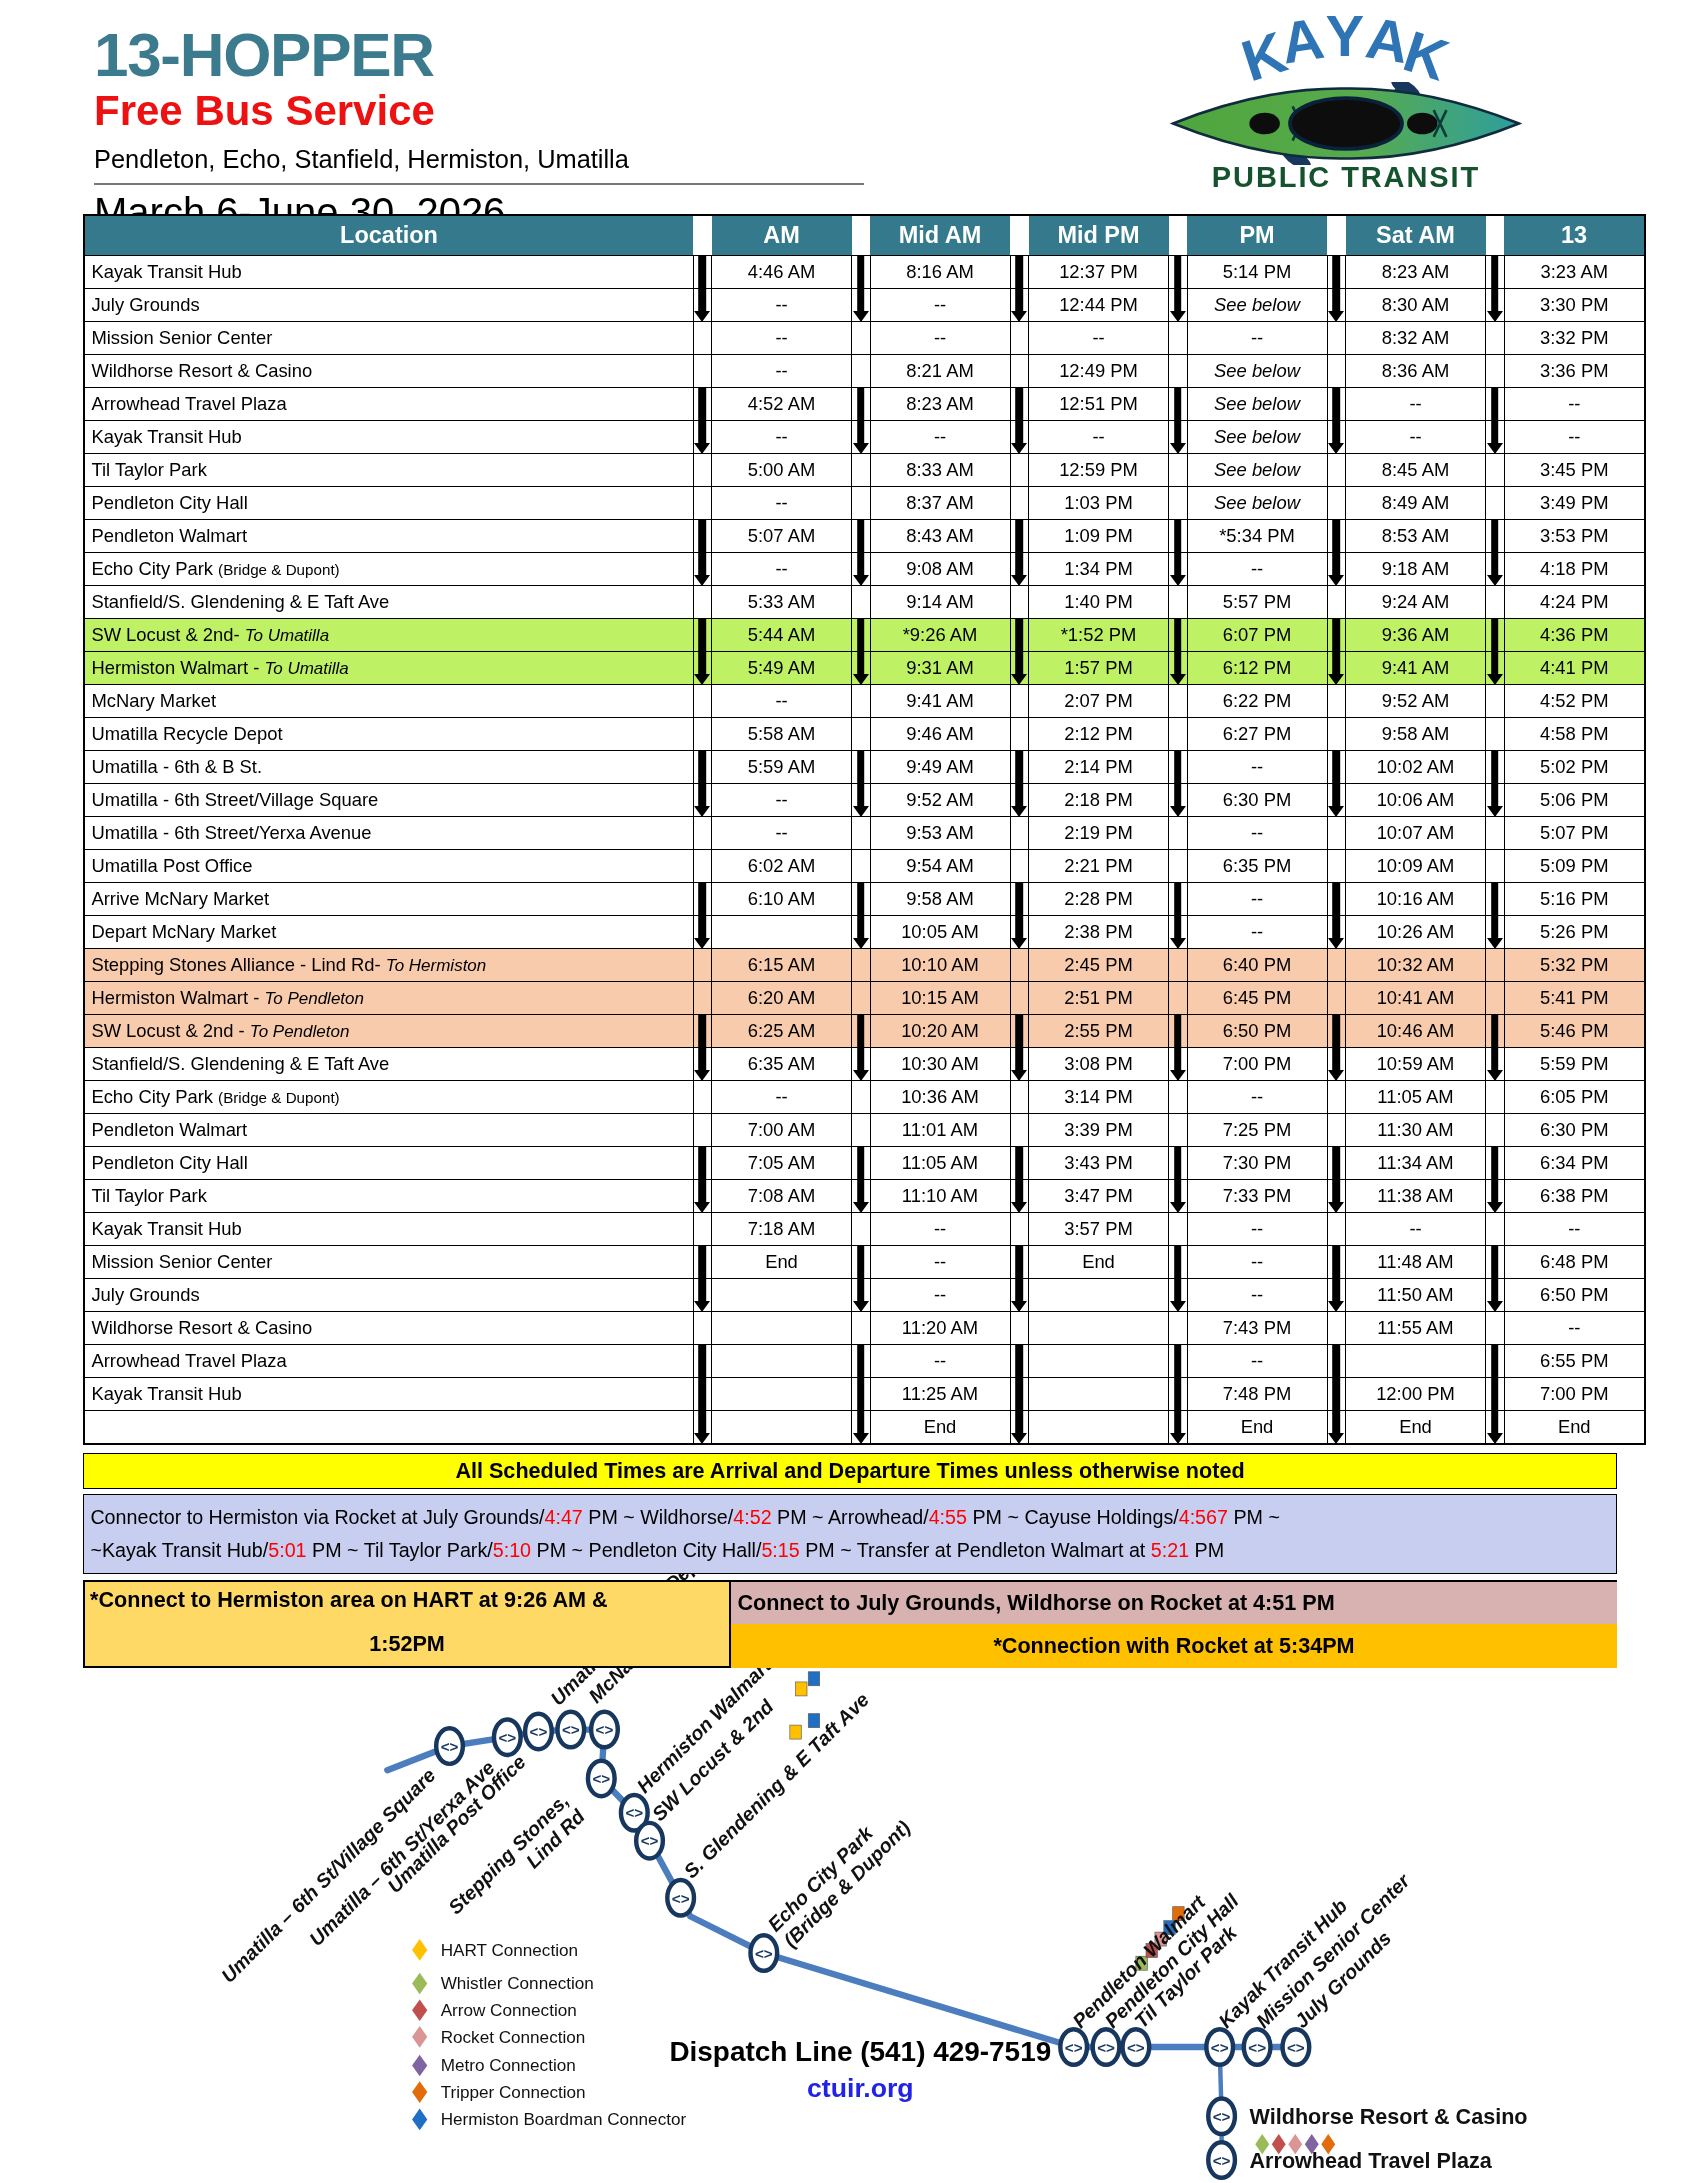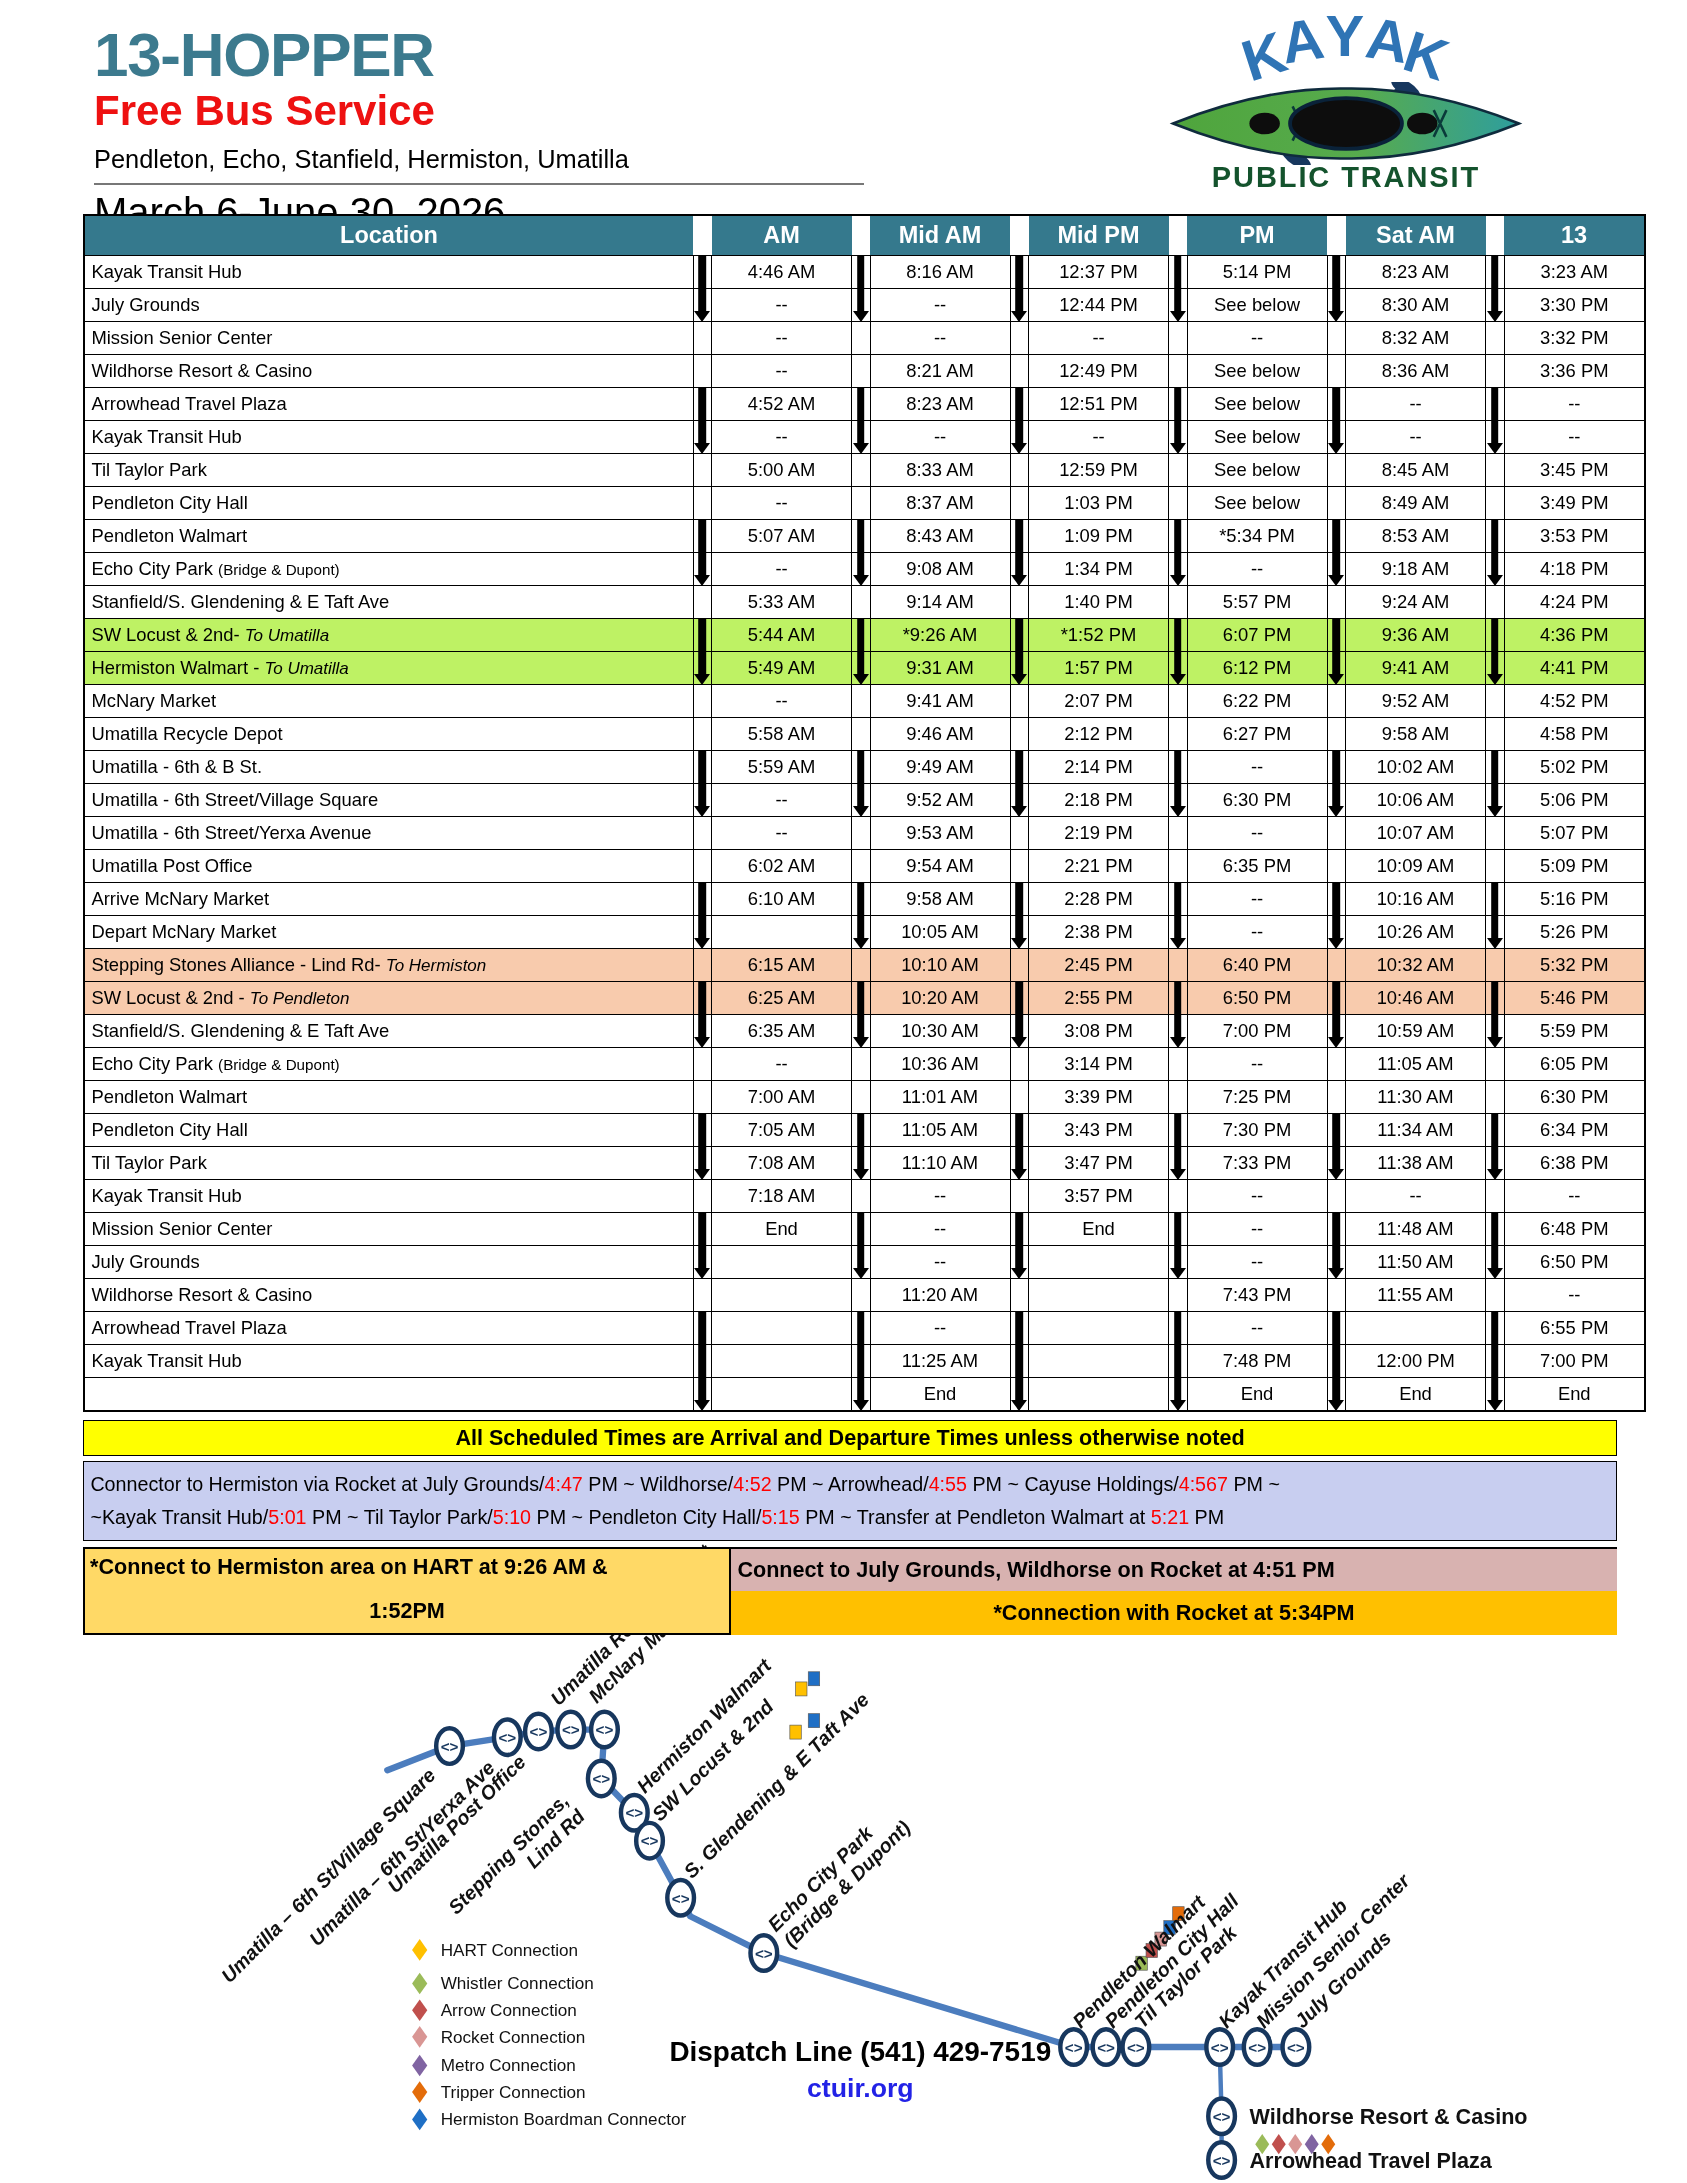--- a/index.html
+++ b/index.html
@@ -41,21 +41,21 @@
                      transform:translateX(-50%);background:#000;}
   td.sep.head::before{content:"";position:absolute;left:50%;top:-1.9px;bottom:9.5px;width:7.6px;
                       transform:translateX(-50%);background:#000;}
   td.sep.head::after{content:"";position:absolute;left:50%;bottom:-1.3px;transform:translateX(-50%);
                      width:0;height:0;border-left:8.3px solid transparent;border-right:8.3px solid transparent;
                      border-top:11.4px solid #000;}
   .loc-note{font-style:italic;font-size:17px;margin-left:5.1px;}
   .loc-small{font-size:15.2px;margin-left:5.1px;}
   tr.cyan td{background:#bef264;}
   tr.tan td{background:#F8CBAD;}
-  td.lav{background:#C8CEF0;}
+  td.lav{background:#C8CEF0;font-style:italic;}
   td.org{background:#FFC000;}
   td.gold{background:#FFD051;}
   td.blu{background:#9DC3E6;}
   td.yel{background:#FFFF00;}
 
   
   .banner-yellow{margin-top:7.6px;background:#FFFF00;border:1.9px solid #000;height:34px;line-height:34px;
                  text-align:center;font-size:21.6px;font-weight:bold;}
   .banner-lav{margin-top:5.1px;background:#C8CEF0;border:1.9px solid #000;padding:6.4px 0 6.4px 6.4px;
               font-size:19.7px;line-height:33px;}
@@ -451,20 +451,35 @@
             <td class="sep c-sep"></td>
             <td class="time c-time">10:10 AM</td>
             <td class="sep c-sep"></td>
             <td class="time c-time">2:45 PM</td>
             <td class="sep c-sep"></td>
             <td class="time c-time">6:40 PM</td>
             <td class="sep c-sep"></td>
             <td class="time c-time">10:32 AM</td>
             <td class="sep c-sep"></td>
             <td class="time c-time">5:32 PM</td>
+          </tr>
+          <tr class="tan">
+            <td class="loc c-loc"><span>Hermiston Walmart -</span><span class="loc-note">To Pendleton</span></td>
+            <td class="sep c-sep"></td>
+            <td class="time c-time">6:20 AM</td>
+            <td class="sep c-sep"></td>
+            <td class="time c-time">10:15 AM</td>
+            <td class="sep c-sep"></td>
+            <td class="time c-time">2:51 PM</td>
+            <td class="sep c-sep"></td>
+            <td class="time c-time">6:45 PM</td>
+            <td class="sep c-sep"></td>
+            <td class="time c-time">10:41 AM</td>
+            <td class="sep c-sep"></td>
+            <td class="time c-time">5:41 PM</td>
           </tr>
           <tr class="tan">
             <td class="loc c-loc"><span>SW Locust &amp; 2nd -</span><span class="loc-note">To Pendleton</span></td>
             <td class="sep c-sep bar"></td>
             <td class="time c-time">6:25 AM</td>
             <td class="sep c-sep bar"></td>
             <td class="time c-time">10:20 AM</td>
             <td class="sep c-sep bar"></td>
             <td class="time c-time">2:55 PM</td>
             <td class="sep c-sep bar"></td>

